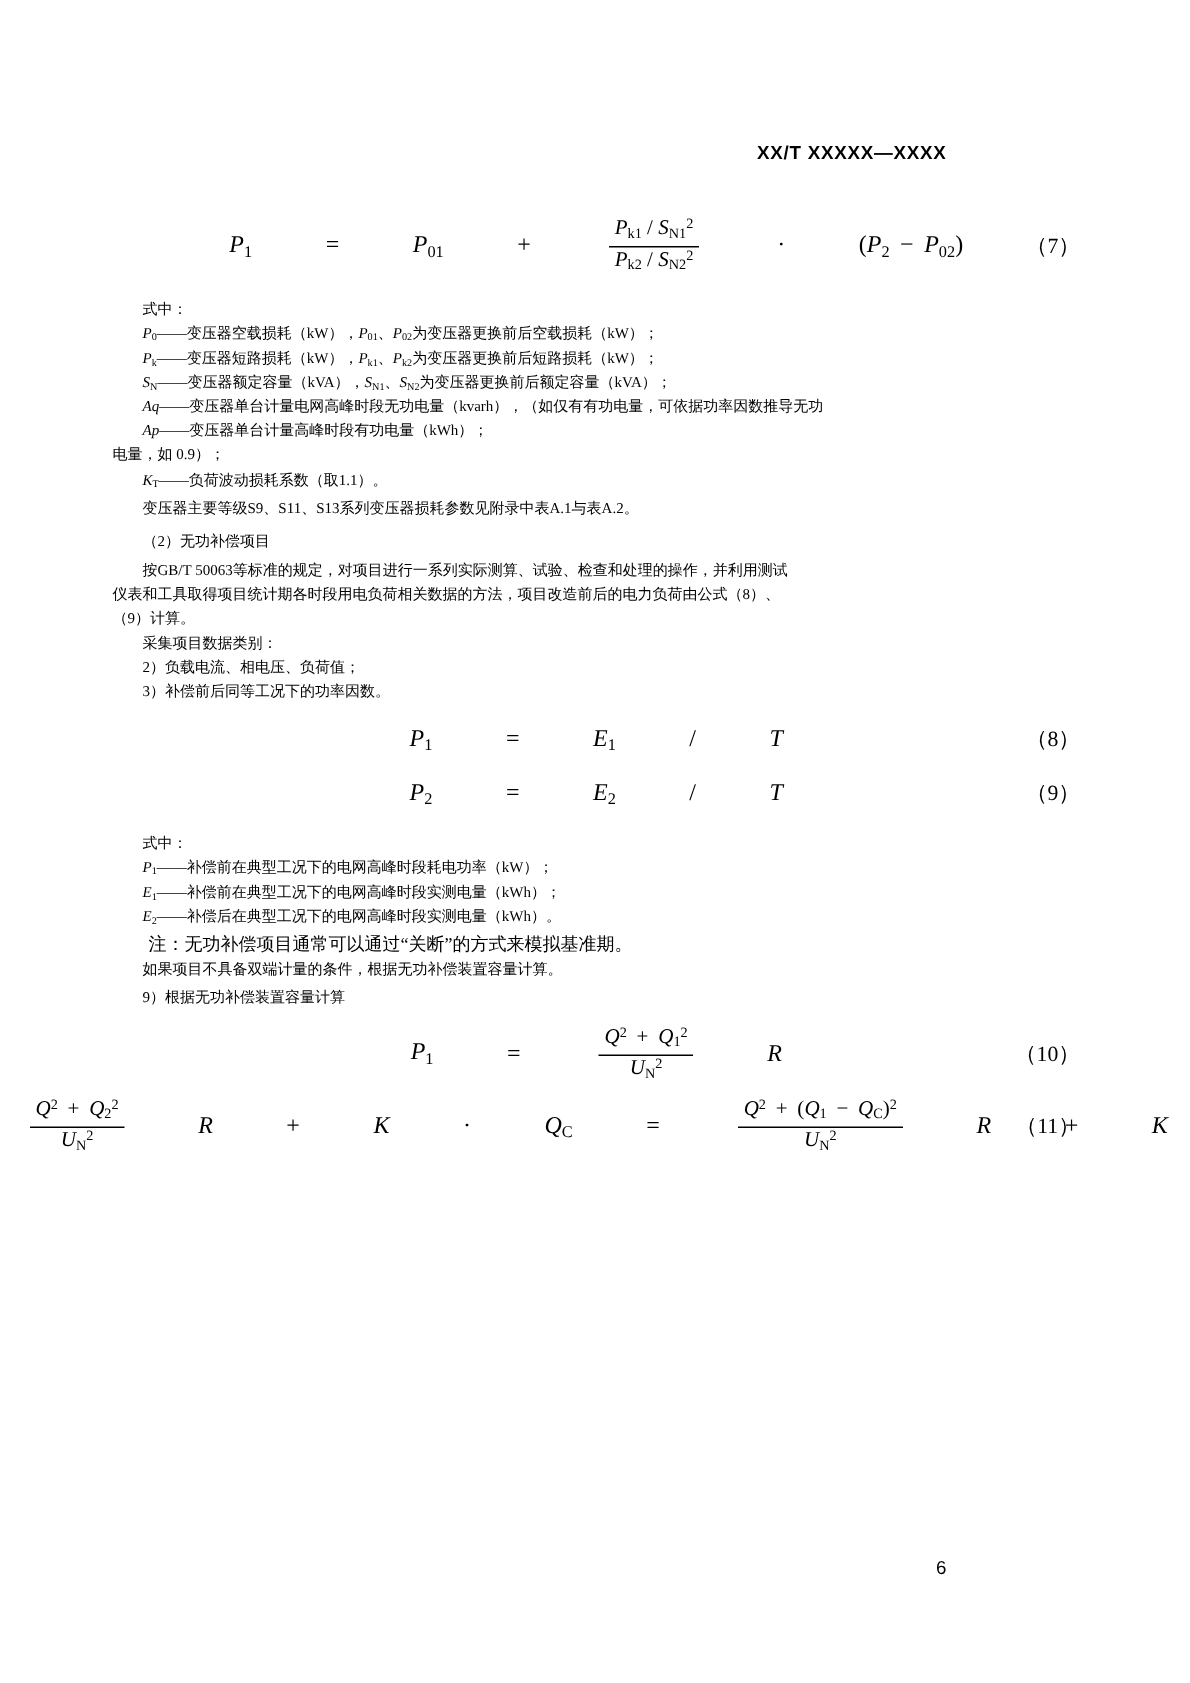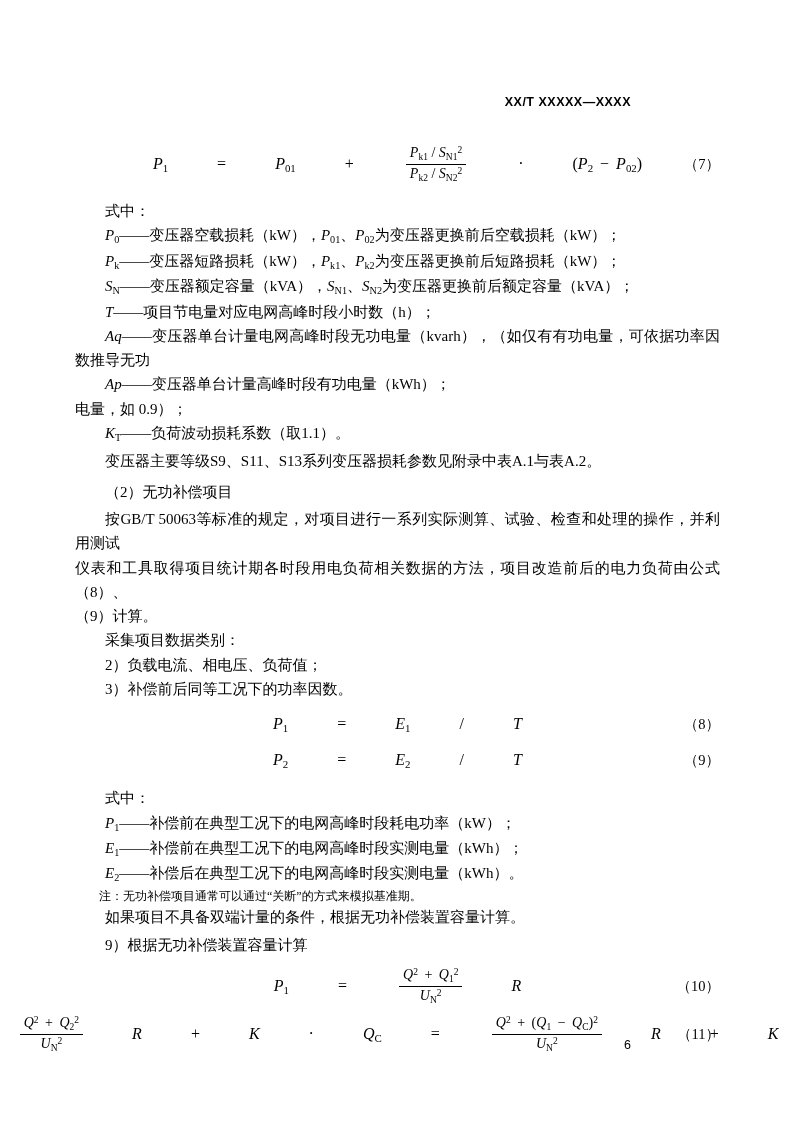--- a/index.html
+++ b/index.html
@@ -32,21 +32,21 @@
     letter-spacing: 0.5px;
   }
   .content {
     position: absolute;
     top: 135px;
     left: 75px;
     width: 645px;
   }
   p {
     margin: 0;
-    font-size: 15px;
+    font-size: 10px;
     line-height: 1.62;
     text-align: justify;
   }
   .indent2 {
     text-indent: 2em;
   }
   .nowrap-line {
     white-space: nowrap;
   }
   .note {
@@ -165,23 +165,20 @@
     </p>
 
     <p class="indent2 nowrap-line">
       <i class="v">P</i><sub>k</sub><span>——变压器短路损耗（kW），</span><i class="v">P</i><sub>k1</sub><span>、</span><i class="v">P</i><sub>k2</sub><span>为变压器更换前后短路损耗（kW）；</span>
     </p>
 
     <p class="indent2 nowrap-line">
       <i class="v">S</i><sub>N</sub><span>——变压器额定容量（kVA），</span><i class="v">S</i><sub>N1</sub><span>、</span><i class="v">S</i><sub>N2</sub><span>为变压器更换前后额定容量（kVA）；</span>
     </p>
 
-    <p class="indent2 nowrap-line">
-      <i class="v">T</i><span>——项目节电量对应电网高峰时段小时数（h）；</span>
-    </p>
 
     <p class="indent2">
       <i class="v">Aq</i><span>——变压器单台计量电网高峰时段无功电量（kvarh），（如仅有有功电量，可依据功率因数推导无功</span>
     </p>
 
     <p class="indent2 nowrap-line">
       <i class="v">Ap</i><span>——变压器单台计量高峰时段有功电量（kWh）；</span>
     </p>
     <p>电量，如 0.9）；</p>
 

